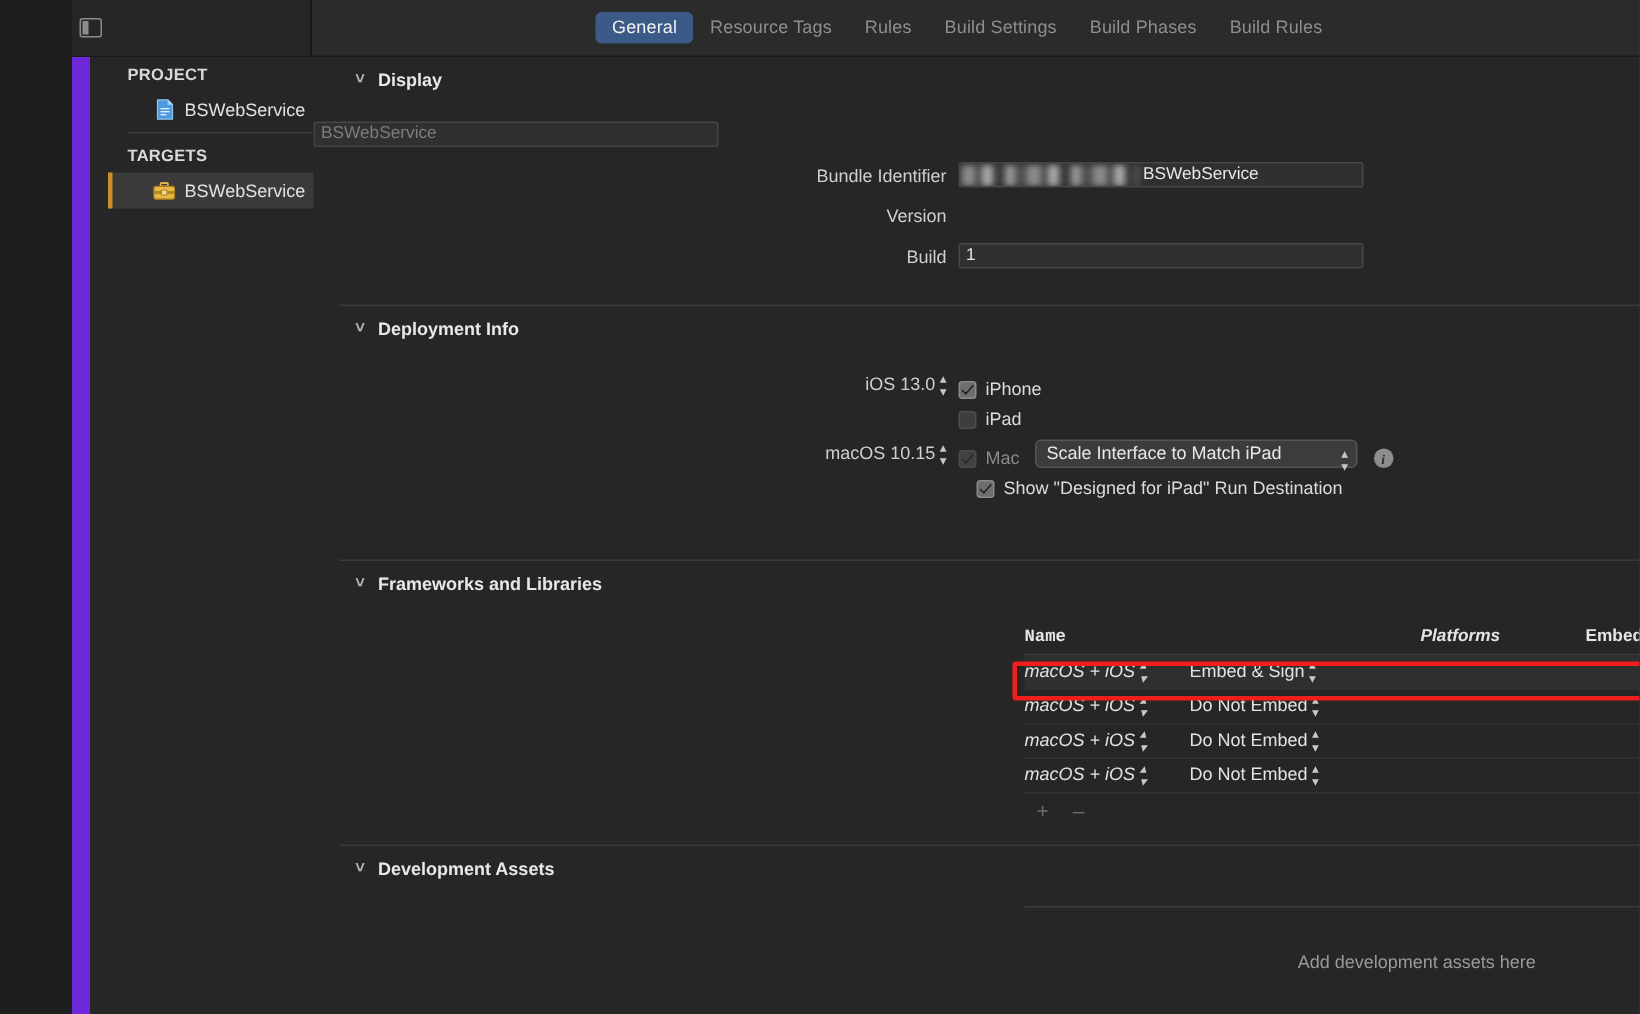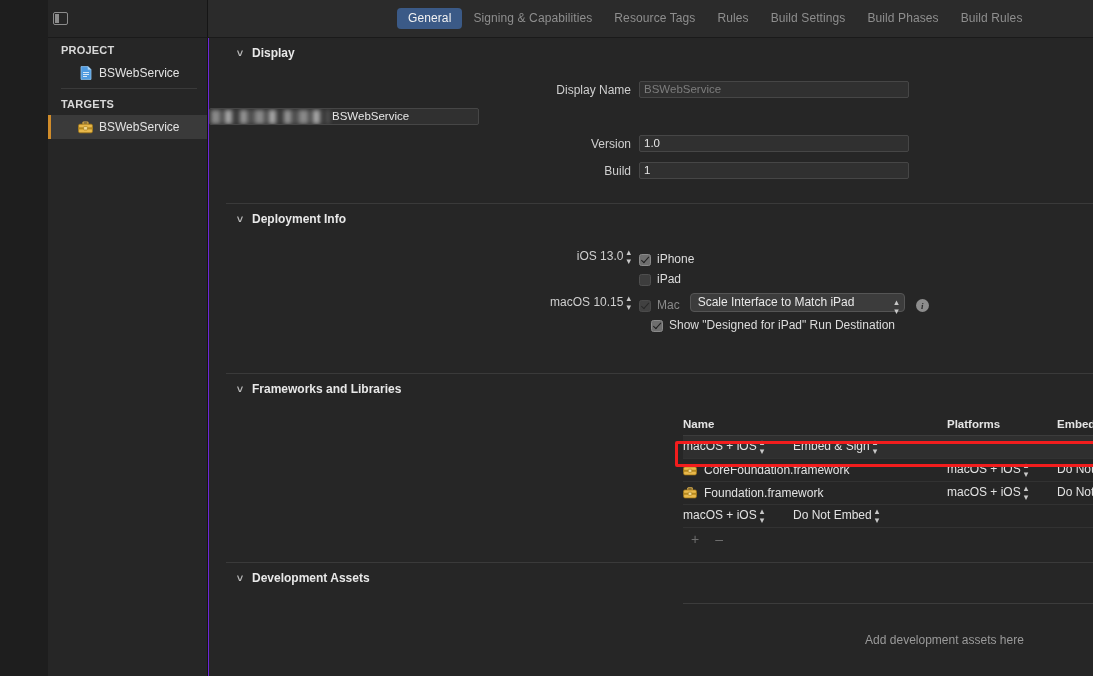--- a/index.html
+++ b/index.html
@@ -74,27 +74,28 @@
     letter-spacing: 0.1px;
   }
   .tab.active {
     background: #3b5a87;
     color: #f2f2f2;
   }
 
   
   .sidebar {
     position: absolute;
-    left: 0; top: 38px;
+    left: 12px; top: 38px;
     width: 160px;
     height: 638px;
     background: #262626;
     border-right: 1px solid #151515;
     box-sizing: border-box;
     font-size: 11.5px;
+    padding-left: 12px;
   }
   .sb-group-title {
     padding: 6px 0 5px 13px;
     font-size: 11px;
     font-weight: bold;
     color: #d9d9d9;
     letter-spacing: 0.2px;
   }
   .sb-row {
     display: flex;
@@ -321,22 +322,22 @@
   }
   .fw-row {
     display: flex;
     align-items: center;
     height: 22px;
     border-bottom: 1px solid #323232;
     font-size: 12px;
     color: #e2e2e2;
   }
   .fw-row.hl { background: #2f2f2f; }
-  .col-name { width: 264px; display: flex; align-items: center; flex: none; }
-  .col-plat { width: 110px; flex: none; }
+  .col-name { width: 264px; display: flex; align-items: center; flex: none; font-family: Liberation Mono, monospace; }
+  .col-plat { width: 110px; flex: none; font-style: italic; }
   .col-embed { width: 149px; flex: none; }
   .fw-icon {
     width: 14px; height: 14px;
     margin-right: 7px;
     display: inline-flex;
     align-items: center;
     justify-content: center;
     flex: none;
   }
   .redbox {
@@ -379,21 +380,20 @@
 <body>
 
 <div id="app">
 
   <div class="topbar">
     <div class="topbar-left">
       <div class="sidebar-toggle"></div>
     </div>
     <div class="tabs">
       <div class="tab active">General</div>
-      <div class="tab">Signing &amp; Capabilities</div>
       <div class="tab">Resource Tags</div>
       <div class="tab">Rules</div>
       <div class="tab">Build Settings</div>
       <div class="tab">Build Phases</div>
       <div class="tab">Build Rules</div>
     </div>
   </div>
 
   <div class="sidebar">
     <div class="sb-group-title">PROJECT</div>
@@ -429,34 +429,33 @@
   <div class="content">
 
     <div class="section">
       <div class="section-head">
         <span class="chev">˅</span>
         <span>Display</span>
       </div>
       <div style="height:8px"></div>
 
       <div class="frow">
-        <div class="flabel">Display Name</div>
         <div class="field placeholder">BSWebService</div>
       </div>
 
       <div class="frow">
+        <div class="flabel">Bundle Identifier</div>
         <div class="field">
           <span class="blur-mask"></span>
           <span class="bundle-text">BSWebService</span>
         </div>
       </div>
 
       <div class="frow">
         <div class="flabel">Version</div>
-        <div class="field">1.0</div>
       </div>
 
       <div class="frow">
         <div class="flabel">Build</div>
         <div class="field">1</div>
       </div>
 
       <div style="height:19px"></div>
       <div class="divider"></div>
     </div>
@@ -525,51 +524,29 @@
         <div class="fw-row hl">
           <div class="col-plat">
             <span>macOS + iOS</span><span class="stepper">▴<br>▾</span>
           </div>
           <div class="col-embed">
             <span>Embed &amp; Sign</span><span class="stepper">▴<br>▾</span>
           </div>
         </div>
 
         <div class="fw-row">
-          <div class="col-name">
-            <span class="fw-icon">
-              <svg width="14" height="12" viewBox="0 0 15 13">
-                <rect x="5" y="1" width="5" height="2.2" rx="0.8" fill="none" stroke="#e0b24a" stroke-width="1.2"></rect>
-                <rect x="0.6" y="3.2" width="13.8" height="8.6" rx="1.4" fill="#e8b84b" stroke="#a87c17" stroke-width="0.8"></rect>
-                <rect x="0.6" y="6.3" width="13.8" height="2.1" fill="#b5891f"></rect>
-                <rect x="5.6" y="5.6" width="3.8" height="3.4" rx="0.7" fill="#f3dd9a" stroke="#a87c17" stroke-width="0.7"></rect>
-              </svg>
-            </span>
-            <span>CoreFoundation.framework</span>
-          </div>
           <div class="col-plat">
             <span>macOS + iOS</span><span class="stepper">▴<br>▾</span>
           </div>
           <div class="col-embed">
             <span>Do Not Embed</span><span class="stepper">▴<br>▾</span>
           </div>
         </div>
 
         <div class="fw-row">
-          <div class="col-name">
-            <span class="fw-icon">
-              <svg width="14" height="12" viewBox="0 0 15 13">
-                <rect x="5" y="1" width="5" height="2.2" rx="0.8" fill="none" stroke="#e0b24a" stroke-width="1.2"></rect>
-                <rect x="0.6" y="3.2" width="13.8" height="8.6" rx="1.4" fill="#e8b84b" stroke="#a87c17" stroke-width="0.8"></rect>
-                <rect x="0.6" y="6.3" width="13.8" height="2.1" fill="#b5891f"></rect>
-                <rect x="5.6" y="5.6" width="3.8" height="3.4" rx="0.7" fill="#f3dd9a" stroke="#a87c17" stroke-width="0.7"></rect>
-              </svg>
-            </span>
-            <span>Foundation.framework</span>
-          </div>
           <div class="col-plat">
             <span>macOS + iOS</span><span class="stepper">▴<br>▾</span>
           </div>
           <div class="col-embed">
             <span>Do Not Embed</span><span class="stepper">▴<br>▾</span>
           </div>
         </div>
 
         <div class="fw-row">
           <div class="col-plat">

